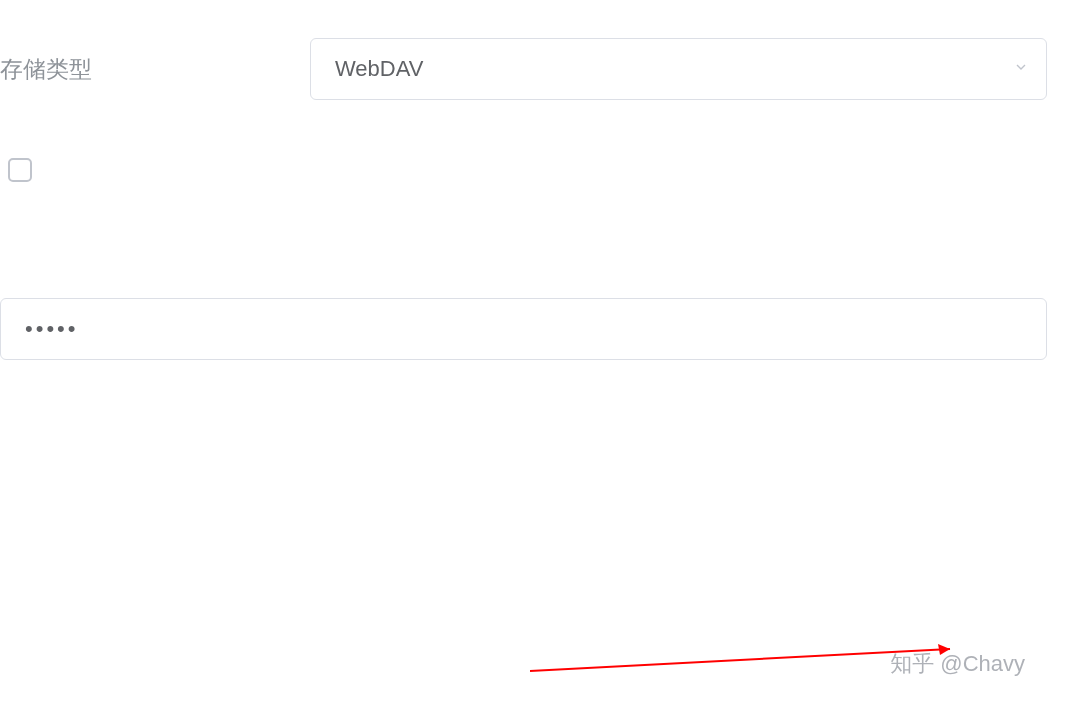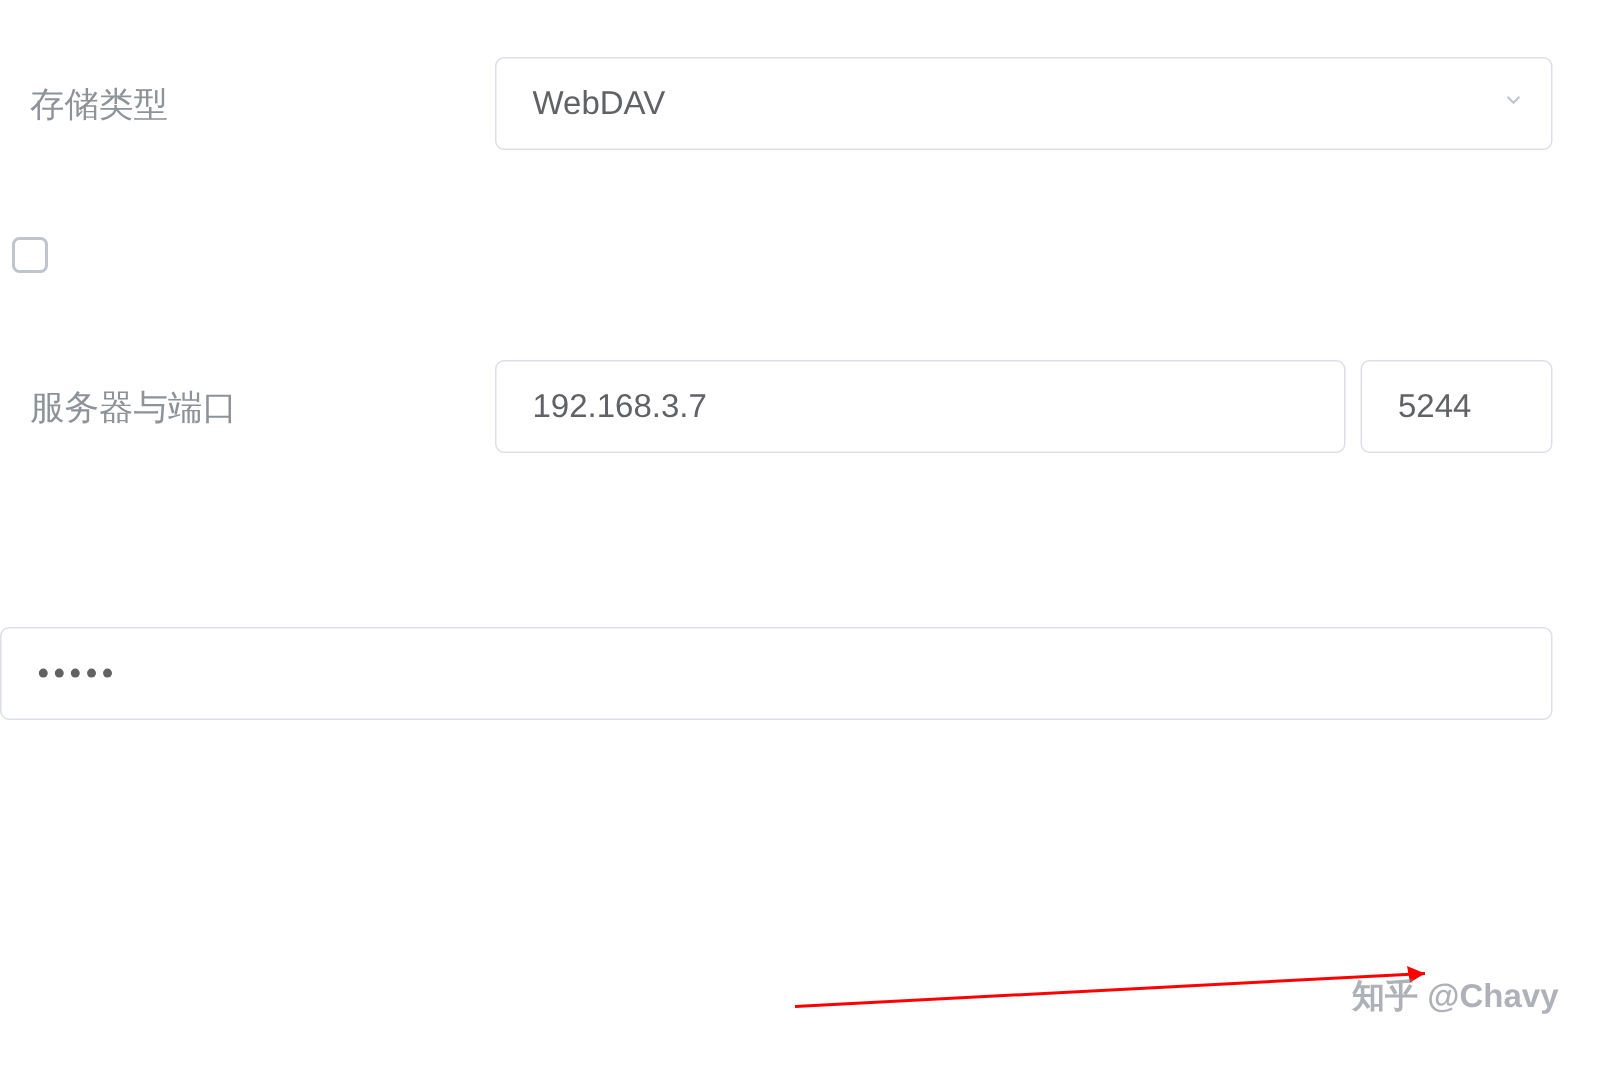--- a/index.html
+++ b/index.html
@@ -23,25 +23,24 @@
       align-items: center;
       margin-bottom: 58px;
     }
     .label {
       width: 310px;
       text-align: left;
       padding-left: 0;
       font-size: 23px;
       color: #8e9399;
       font-weight: 400;
-      margin-left: 20px;
     }
     .control-area {
       flex: 1;
-      padding-right: 40px;
+      padding-right: 28px;
       display: flex;
       gap: 10px;
     }
     .select-wrapper {
       position: relative;
       width: 100%;
     }
     .select-input {
       width: 100%;
       height: 62px;
@@ -119,25 +118,25 @@
       position: absolute;
       bottom: 30px;
       left: 530px;
       width: 440px;
       height: 40px;
       pointer-events: none;
     }
     .watermark {
       position: absolute;
       bottom: 32px;
-      right: 36px;
+      right: 50px;
       font-size: 22px;
       color: rgba(120, 125, 135, 0.6);
       pointer-events: none;
-      font-weight: 700;
+      font-weight: 400;
     }
   </style>
 </head>
 <body>
 
 <div class="form-container">
 
   <div class="form-row">
     <div class="label">存储类型</div>
     <div class="control-area">
@@ -151,27 +150,20 @@
       </div>
     </div>
   </div>
 
   <div class="form-row">
     <div class="control-area">
       <div class="checkbox"></div>
     </div>
   </div>
 
-  <div class="form-row">
-    <div class="label">服务器与端口</div>
-    <div class="control-area">
-      <input type="text" class="text-input server-input" value="192.168.3.7" style="">
-      <input type="text" class="port-input" value="5244" style="">
-    </div>
-  </div>
 
   <div class="form-row">
   </div>
 
 
   <div class="form-row">
     <div class="control-area">
       <div class="password-dots">•••••</div>
     </div>
   </div>

